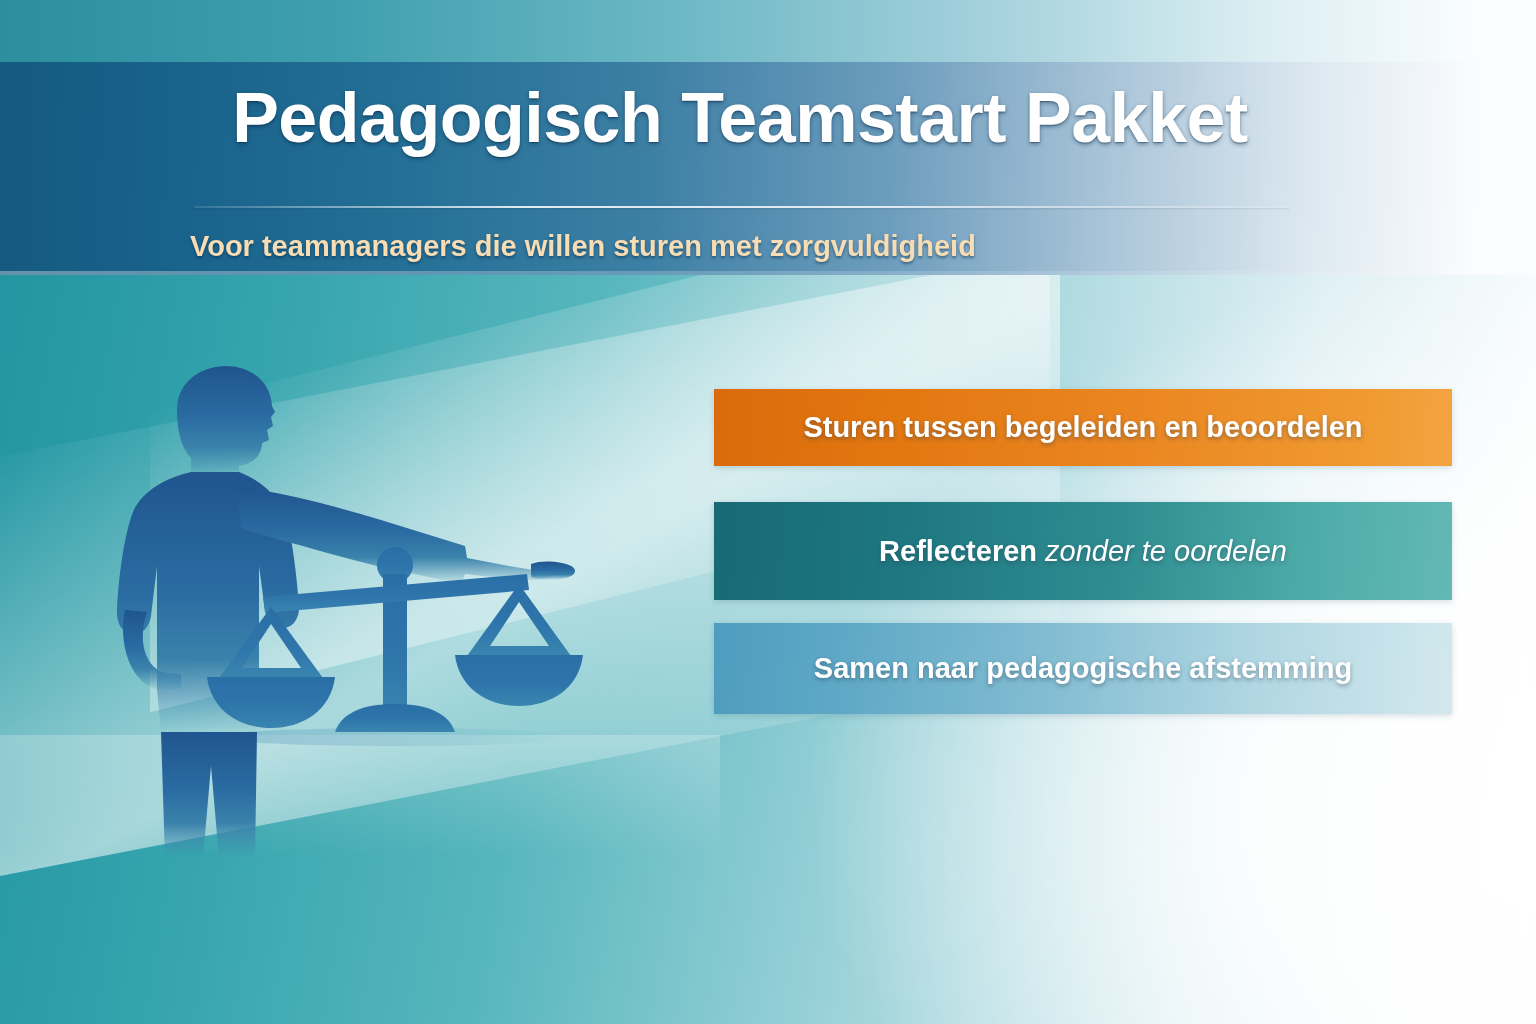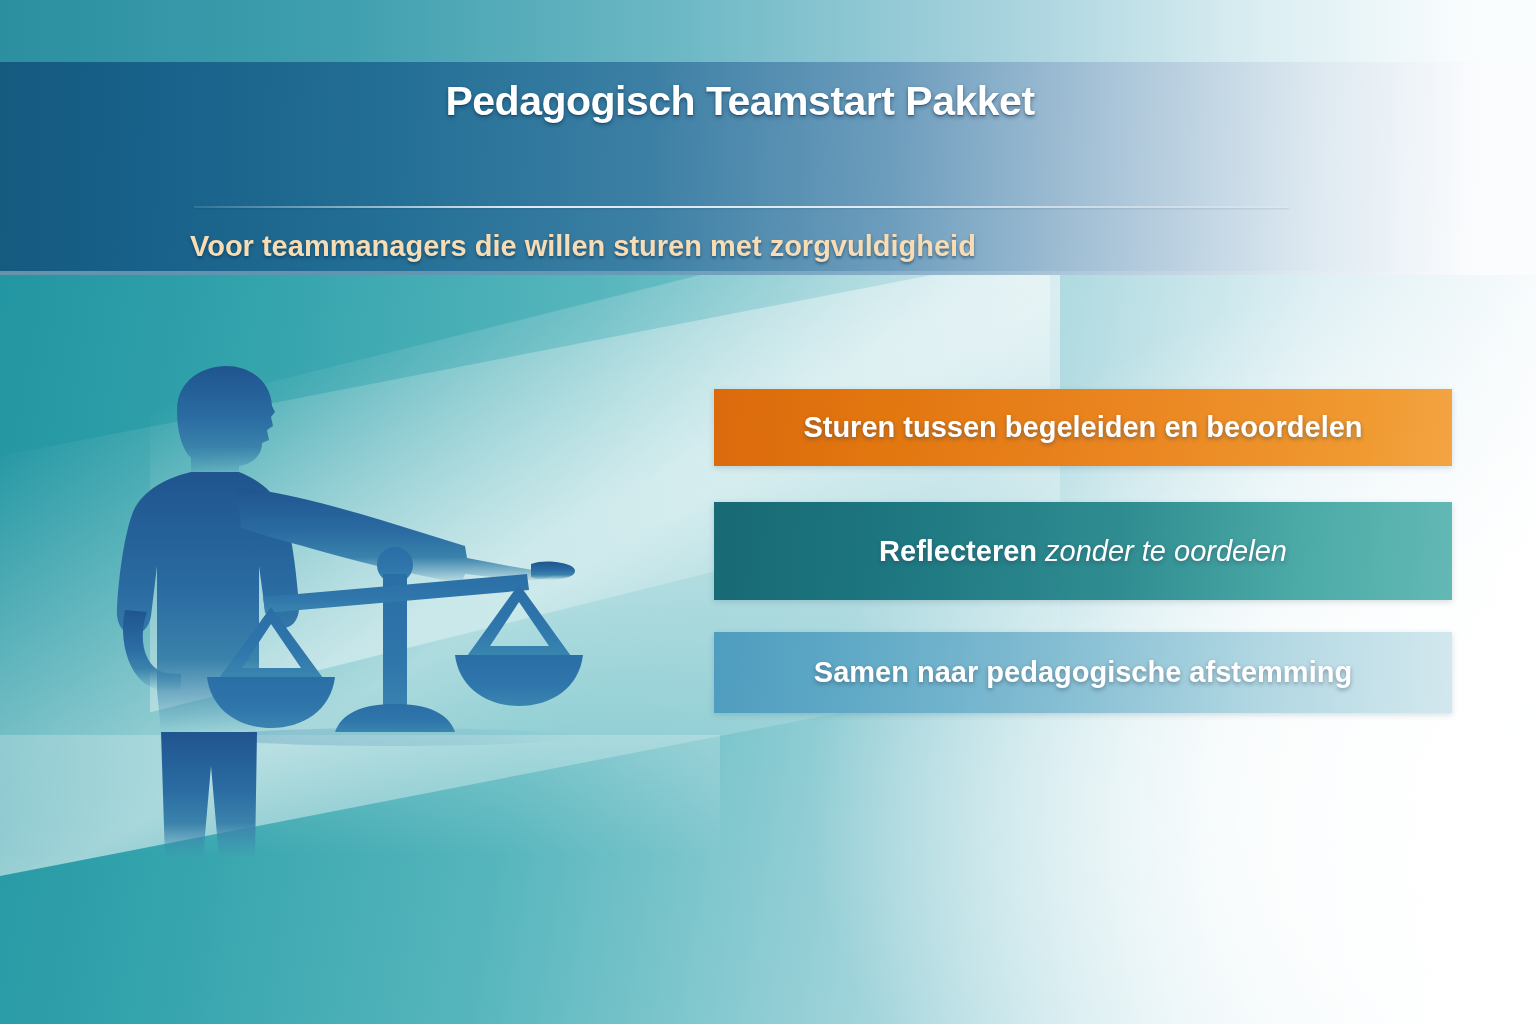--- a/index.html
+++ b/index.html
@@ -70,21 +70,21 @@
     position:absolute; left:0; bottom:0; width:100%; height:4px;
     background:linear-gradient(90deg, rgba(255,255,255,0.35), rgba(255,255,255,0.05));
   }
   .header-inner {
     position:absolute; left:190px; top:0; width:1110px; height:213px;
   }
   .title {
     position:absolute; left:0; top:16px; width:1100px;
     font-family:"Liberation Sans", sans-serif;
     font-weight:bold;
-    font-size:41px;
+    font-size:70px;
     letter-spacing:-0.5px;
     color:#ffffff;
     text-align:center;
     text-shadow:0 2px 4px rgba(0,40,70,0.45), 0 1px 1px rgba(0,30,55,0.35);
     white-space:nowrap;
   }
   .divider {
     position:absolute; left:4px; top:144px; width:1095px; height:2px;
     background:linear-gradient(90deg, rgba(255,255,255,0.10), rgba(255,255,255,0.85) 30%, rgba(255,255,255,0.80) 62%, rgba(255,255,255,0.12));
     box-shadow:0 1px 2px rgba(0,0,0,0.10);
@@ -122,21 +122,21 @@
     color:#ffffff;
     text-shadow:0 2px 4px rgba(40,60,80,0.45);
     white-space:nowrap;
     padding:0 20px;
     text-align:center;
   }
   .bar-label .italic { font-style:italic; font-weight:normal; }
 
   #bar-0 { top:0px;   height:77px; background:linear-gradient(95deg, #db6a0c 0%, #e2760f 22%, #ea8520 55%, #f09a31 88%, #f3a442 100%); }
   #bar-1 { top:113px; height:98px; background:linear-gradient(95deg, #186a74 0%, #1d7680 24%, #2f8d91 55%, #4fada9 82%, #63b8b4 100%); }
-  #bar-2 { top:243px; height:81px; background:linear-gradient(95deg, #4e9cbf 0%, #5fa9c6 18%, #82bcd2 45%, #b3d8e3 75%, #d3e8ee 100%); }
+  #bar-2 { top:234px; height:91px; background:linear-gradient(95deg, #4e9cbf 0%, #5fa9c6 18%, #82bcd2 45%, #b3d8e3 75%, #d3e8ee 100%); }
 </style>
 </head>
 <body>
 
 <div id="slide">
 
   <div class="bg-base"></div>
   <div class="bg-topstrip"></div>
   <div class="beam"></div>
   <div class="beam2"></div>

